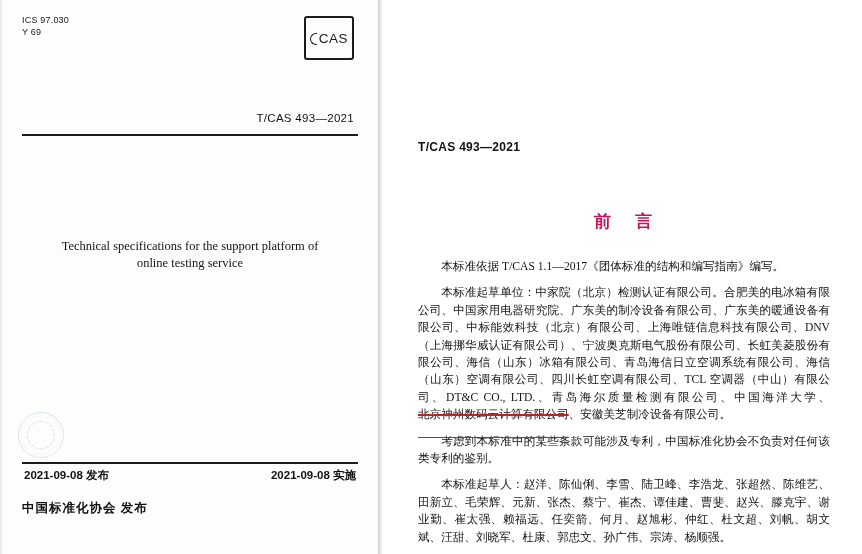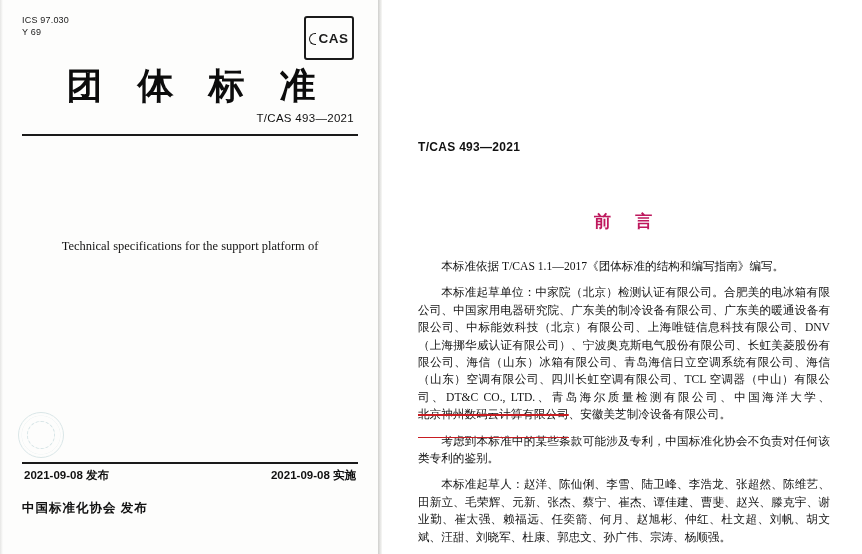--- a/index.html
+++ b/index.html
@@ -57,21 +57,21 @@
     height: 40px;
     border: 2.2px solid #1b1b1b;
     border-radius: 3px;
     display: flex;
     align-items: center;
     justify-content: center;
   }
   .cas-logo-inner {
     font-family: "Liberation Sans", sans-serif;
     font-size: 13.5px;
-    font-weight: bold;
+    font-weight: normal;
     letter-spacing: .5px;
     color: #1b1b1b;
     position: relative;
     padding-left: 9px;
   }
   .cas-logo-inner::before {
     content: "";
     position: absolute;
     left: 0;
     top: 2px;
@@ -279,27 +279,27 @@
 
     <div class="ics-block">
       <div>ICS 97.030</div>
       <div>Y 69</div>
     </div>
 
     <div class="cas-logo">
       <span class="cas-logo-inner">CAS</span>
     </div>
 
-    <div class="big-title">团 体 标 准</div>
     <div class="std-number">T/CAS 493—2021</div>
 
     <div class="rule-top"></div>
 
     <div class="doc-title-en">
       <div>Technical specifications for the support platform of</div>
+      <div>online testing service</div>
     </div>
 
     <div class="seal"></div>
 
     <div class="rule-bottom"></div>
 
     <div class="issue-date">2021-09-08  发布</div>
     <div class="impl-date">2021-09-08  实施</div>
     <div class="publisher">中国标准化协会  发布</div>
 

